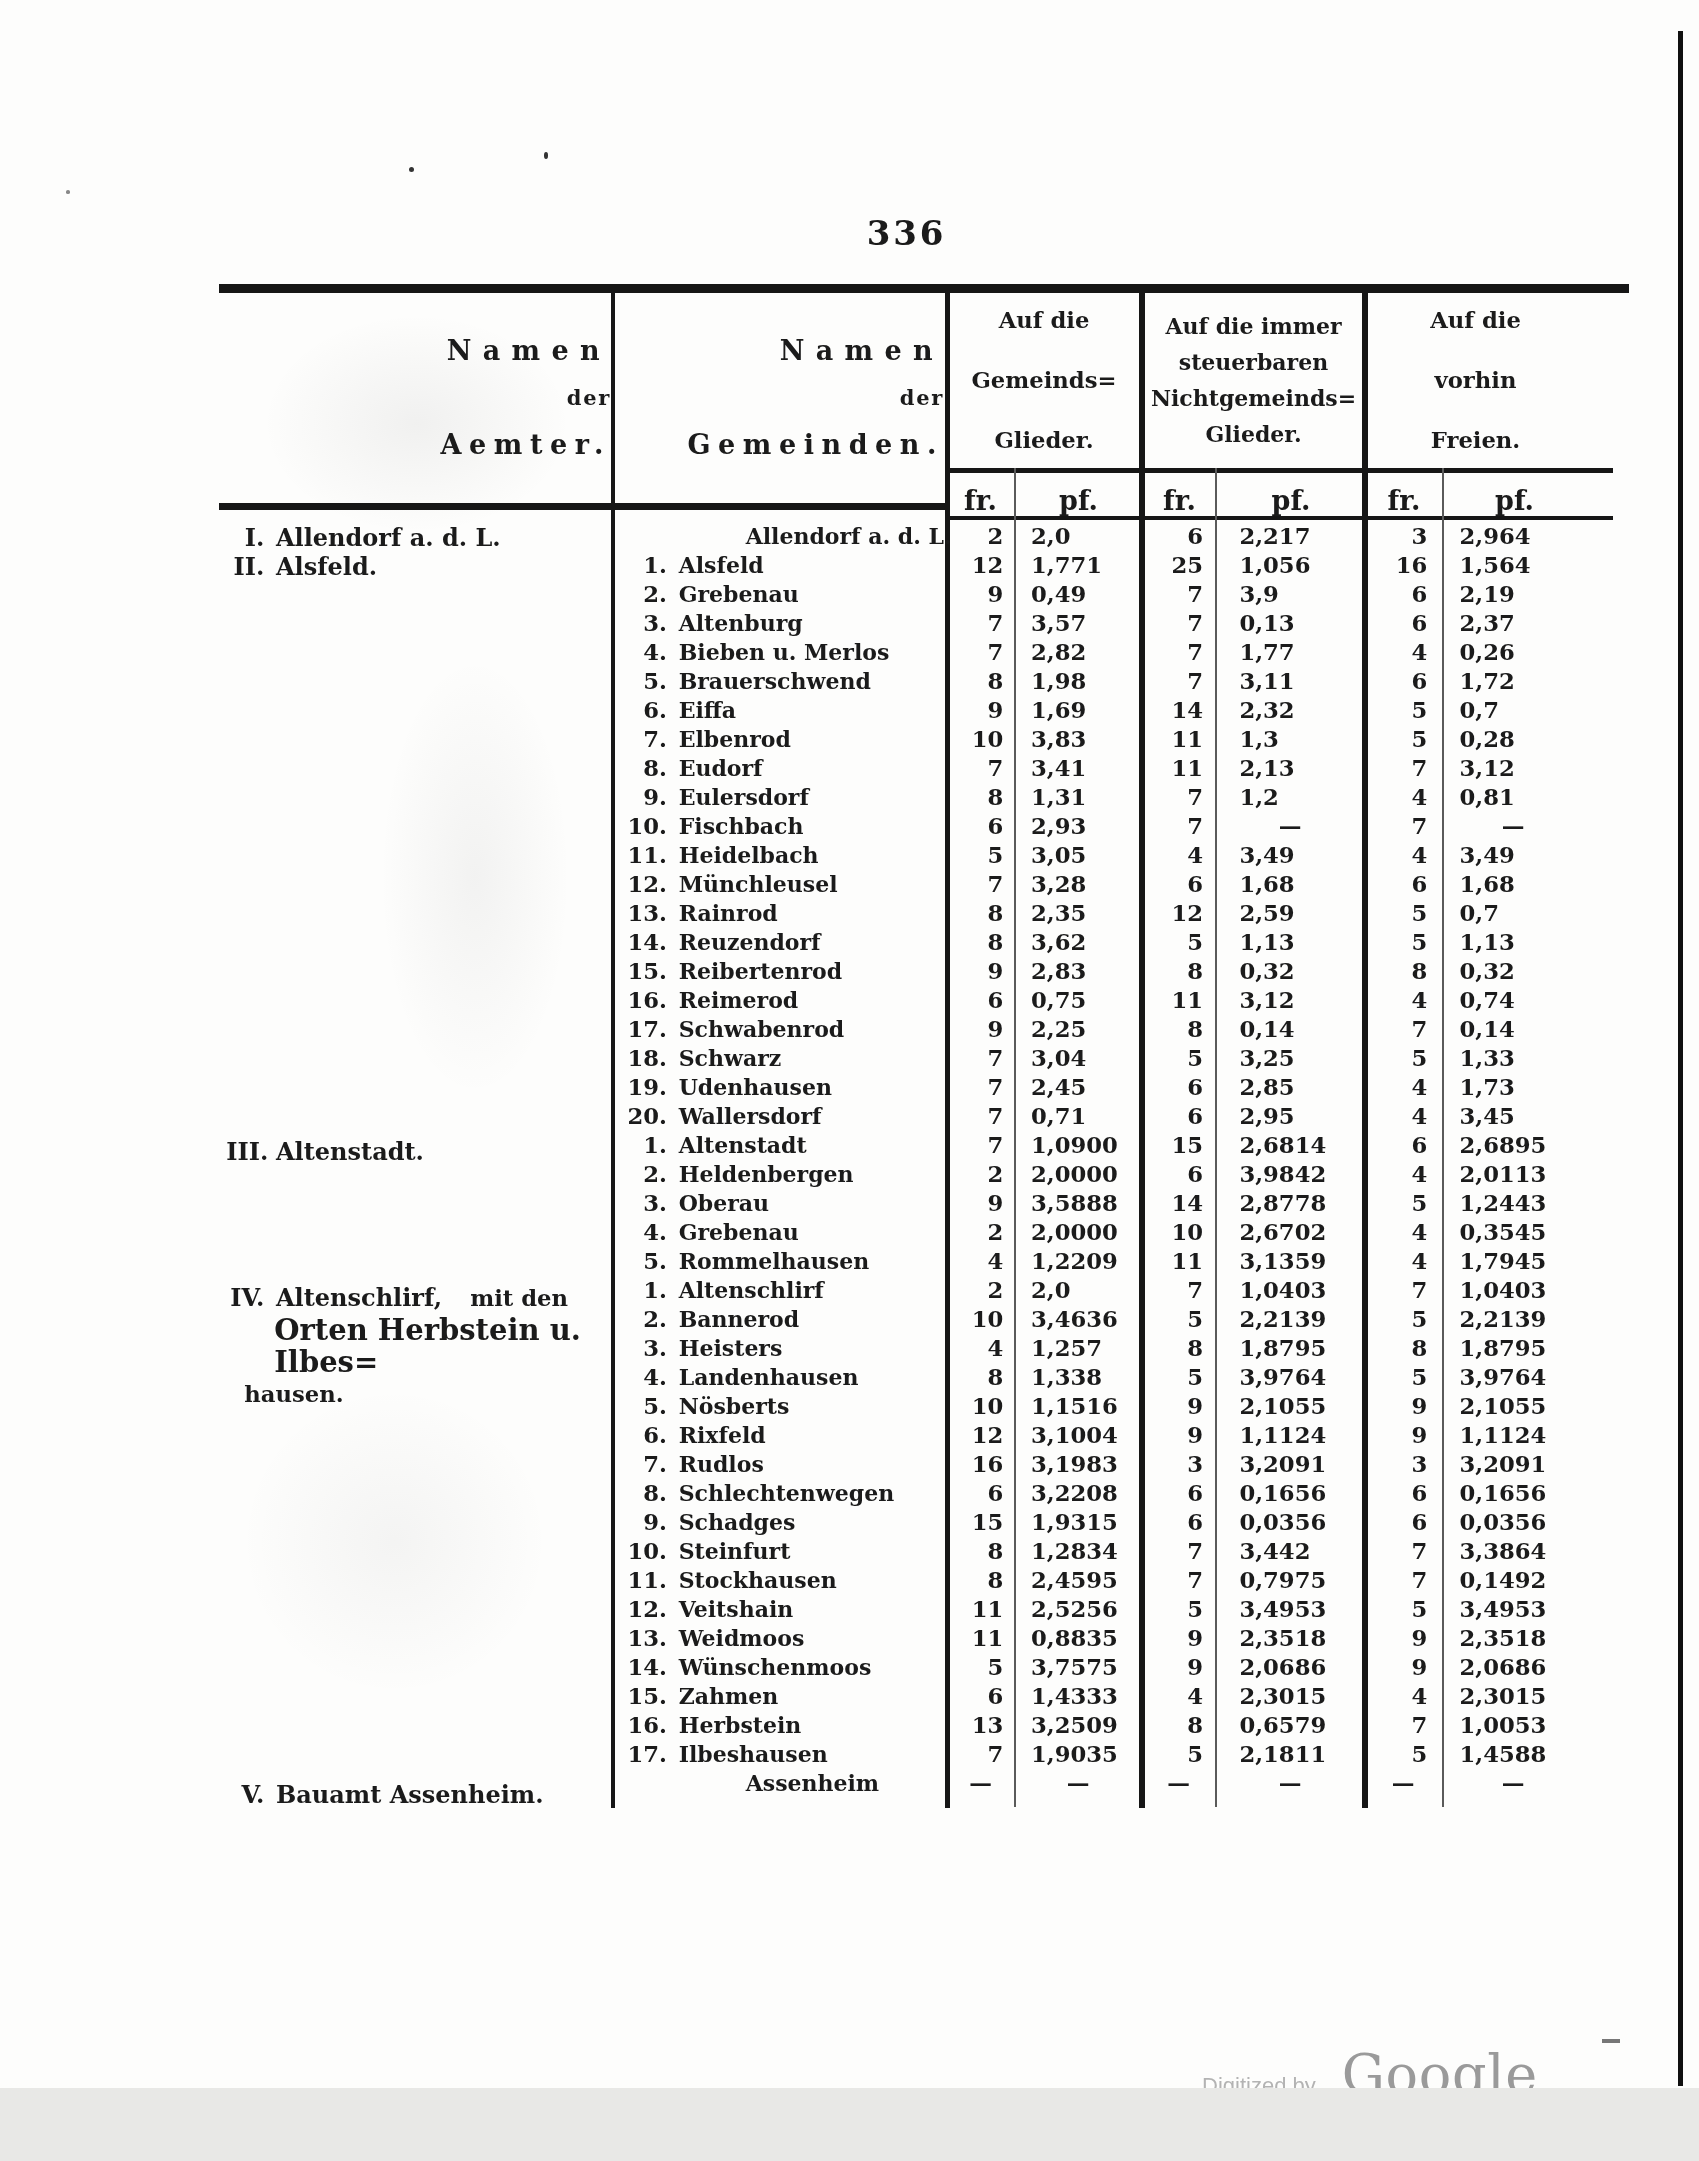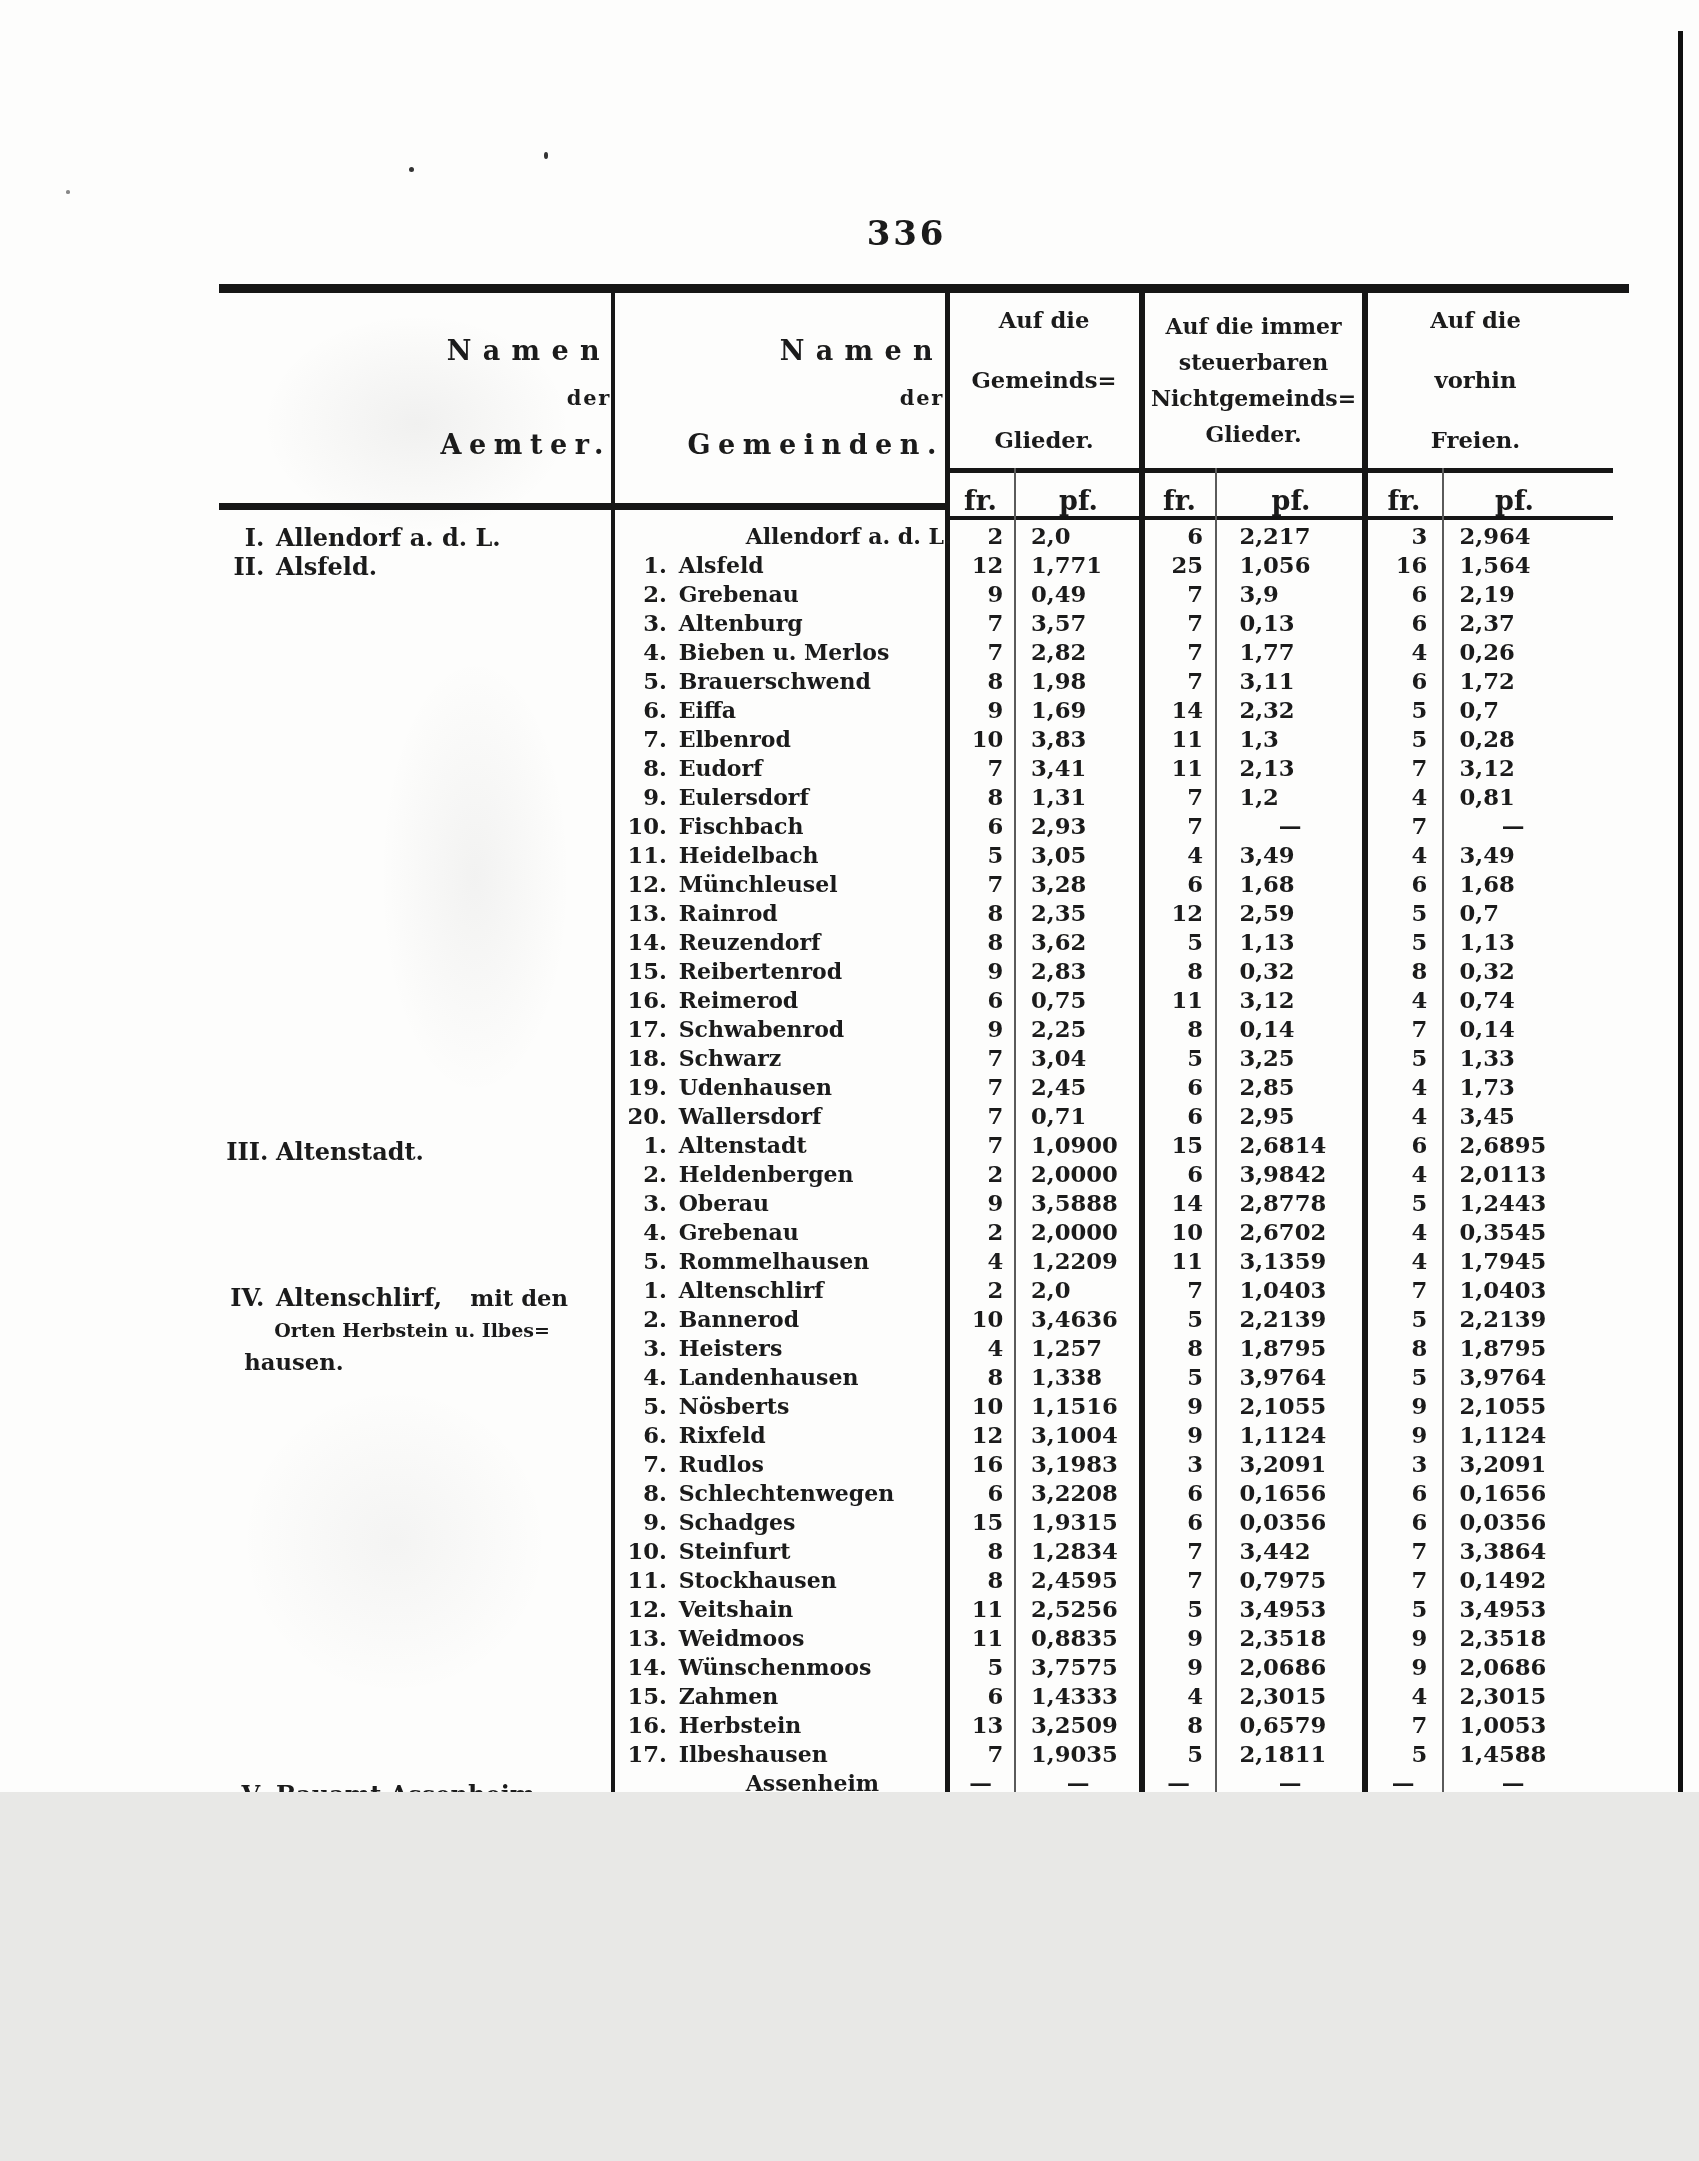--- a/index.html
+++ b/index.html
@@ -1,16 +1,16 @@
 <!DOCTYPE html>
 <html style="font-size:11.7px"><head>
 <meta charset="utf-8">
 <style>
   html,body{margin:0;padding:0;background:#e8e8e6;}
-  .page{position:relative;width:1700px;height:1792px;background:#fdfdfc;overflow:hidden;
+  .page{position:relative;width:1700px;height:2088px;background:#fdfdfc;overflow:hidden;
         font-family:"DejaVu Serif", serif;color:#1b1b1b;}
   
   .smudge{position:absolute;pointer-events:none;border-radius:50%;}
   .s1{left:263px;top:314px;width:307px;height:219px;background:radial-gradient(closest-side,rgba(40,40,40,.06),transparent);}
   .s2{left:380px;top:658px;width:190px;height:438px;background:radial-gradient(closest-side,rgba(40,40,40,.05),transparent);}
   .s3{left:241px;top:1388px;width:307px;height:307px;background:radial-gradient(closest-side,rgba(40,40,40,.045),transparent);}
   .dot{position:absolute;background:#333;border-radius:50%;}
 
   .page-number{position:absolute;left:826px;top:213px;width:161px;text-align:center;
                font-size:34px;font-weight:bold;letter-spacing:2.9px;}
@@ -70,21 +70,21 @@
   .fr1{padding-right:11.7px;} .fr2{padding-right:13px;} .fr3{padding-right:14.6px;}
   .v-pf{text-align:left;}
   .pf1{padding-left:16px;} .pf2{padding-left:23.4px;} .pf3{padding-left:17.5px;}
   .val.dash{text-align:center;padding:0;letter-spacing:0;}
 
   
   .amt-layer{position:absolute;left:7.3px;top:237px;width:386px;height:1286px;}
   .amt-entry{position:absolute;left:0;width:386px;font-weight:bold;font-size:24px;line-height:32px;}
   .amt-roman{display:inline-block;width:38px;text-align:right;margin-right:11.7px;}
   .amt-line1b{margin-left:28px;font-size:22.7px;}
-  .amt-cont2{margin-left:48px;font-size:19px;}
+  .amt-cont2{margin-left:48px;font-size:29px;}
   .amt-cont3{margin-left:18px;font-size:22.7px;}
 
   
   .watermark{position:absolute;left:1202px;top:2043px;display:flex;align-items:baseline;gap:26px;}
   .wm-text{font-family:"Liberation Sans", sans-serif;font-size:22px;color:#b3b3b3;}
   .wm-logo{font-family:"DejaVu Serif", serif;font-size:54px;color:#9a9a9a;letter-spacing:0.7px;}
   .edge-right{position:absolute;left:1678px;top:31px;width:5.1px;height:2055px;background:#101010;}
   .edge-bottom{position:absolute;left:824px;top:2145px;width:807px;height:16px;background:#0a0a0a;}
   .edge-dash1{position:absolute;left:453px;top:2154px;width:53px;height:4.4px;background:#222;}
   .edge-dash2{position:absolute;left:1602px;top:2039px;width:17.5px;height:3.7px;background:#777;}

